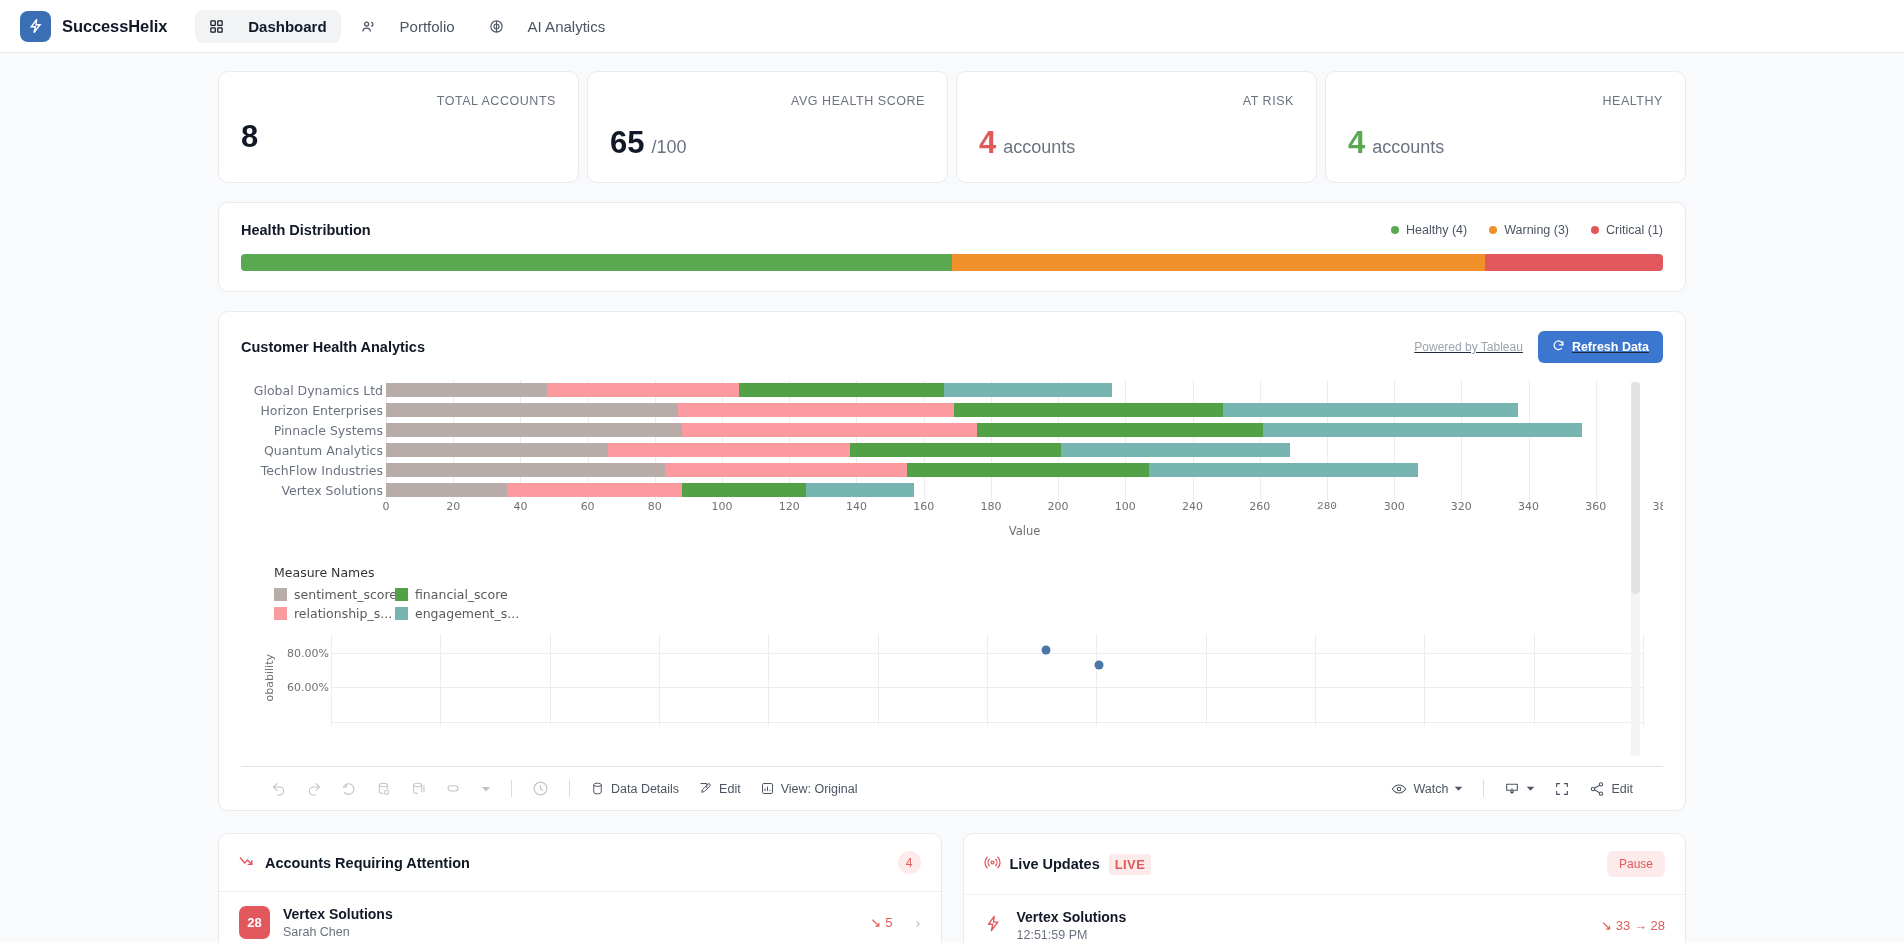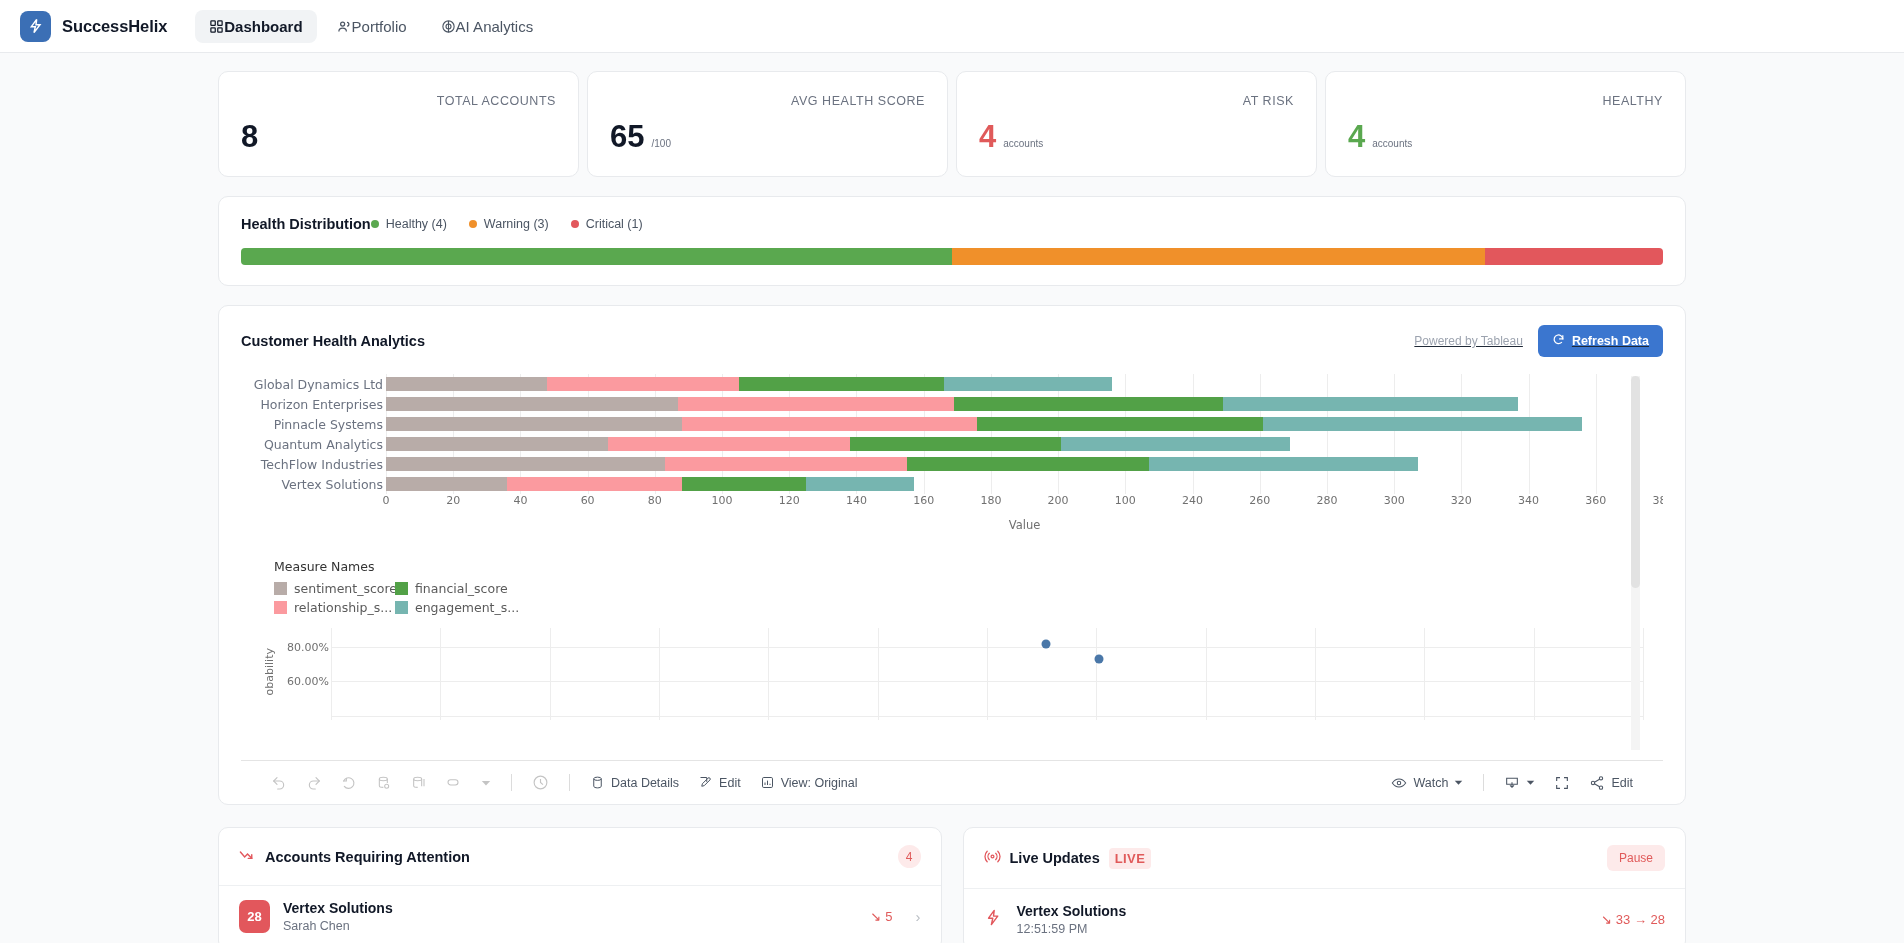--- a/index.html
+++ b/index.html
@@ -21,50 +21,50 @@
     gap: 6px;
   }
   .brand { display: flex; align-items: center; gap: 11px; margin-right: 22px; }
   .brand-logo {
     width: 31px; height: 31px; border-radius: 8px;
     background: #3b6fb5;
     display: flex; align-items: center; justify-content: center;
   }
   .brand-name { font-size: 16.5px; font-weight: bold; color: #111827; letter-spacing: -0.1px; }
   .navtab {
-    display: flex; align-items: center; gap: 0;
+    display: flex; align-items: center; gap: 24px;
     padding: 8px 14px; border-radius: 8px;
     font-size: 15px; color: #4b5563; cursor: pointer;
   }
   .navtab.active { background: #f1f3f5; color: #111827; font-weight: bold; }
   .navtab svg { display: block; }
 
   
   .page { padding: 18px 218px 0 218px; }
 
   
   .kpi-row { display: flex; gap: 8px; text-align: right; }
   .kpi-card {
     flex: 1; background: #fff; border: 1px solid #e8eaed; border-radius: 10px;
     padding: 22px 22px 24px 22px; min-height: 102px;
   }
   .kpi-label {
     font-size: 12.5px; color: #6b7280; letter-spacing: 0.55px; text-transform: uppercase;
   }
   .kpi-value-row { margin-top: 13px; display: flex; align-items: baseline; gap: 7px; }
   .kpi-value { font-size: 31px; font-weight: bold; line-height: 1; }
-  .kpi-unit { font-size: 10px; color: #6b7280; margin-top: 16px; }
+  .kpi-unit { font-size: 18px; color: #6b7280; margin-top: 16px; }
 
   
   .card {
     background: #fff; border: 1px solid #e8eaed; border-radius: 10px;
     margin-top: 19px;
   }
   .hd-head {
-    display: flex; align-items: center; justify-content: flex-start;
+    display: flex; align-items: center; justify-content: space-between;
     padding: 19px 22px 0 22px;
   }
   .hd-title { font-size: 14.5px; font-weight: bold; color: #111827; }
   .hd-legend { display: flex; gap: 22px; }
   .hd-leg { display: flex; align-items: center; gap: 7px; font-size: 12.5px; color: #4b5563; }
   .dot { width: 8px; height: 8px; border-radius: 50%; display: inline-block; }
   .hd-bar {
     margin: 16px 22px 20px 22px; height: 17px; border-radius: 4px;
     overflow: hidden; display: flex;
   }
@@ -414,21 +414,21 @@
             <div class="tick" style="left: 21.0526%;">80</div>
             <div class="tick" style="left: 26.3158%;">100</div>
             <div class="tick" style="left: 31.5789%;">120</div>
             <div class="tick" style="left: 36.8421%;">140</div>
             <div class="tick" style="left: 42.1053%;">160</div>
             <div class="tick" style="left: 47.3684%;">180</div>
             <div class="tick" style="left: 52.6316%;">200</div>
             <div class="tick" style="left: 57.8947%;">100</div>
             <div class="tick" style="left: 63.1579%;">240</div>
             <div class="tick" style="left: 68.4211%;">260</div>
-            <div class="tick" style="left: 73.6842%;">280</div>
+            <div class="tick" style="left: 73.6842%; font-family: Liberation Mono, monospace;">280</div>
             <div class="tick" style="left: 78.9474%;">300</div>
             <div class="tick" style="left: 84.2105%;">320</div>
             <div class="tick" style="left: 89.4737%;">340</div>
             <div class="tick" style="left: 94.7368%;">360</div>
             <div class="tick" style="left: 100%;">380</div>
           </div>
         <div class="axis-title">Value</div>
 
         <div class="measure-legend">
           <div class="ml-title">Measure Names</div>

